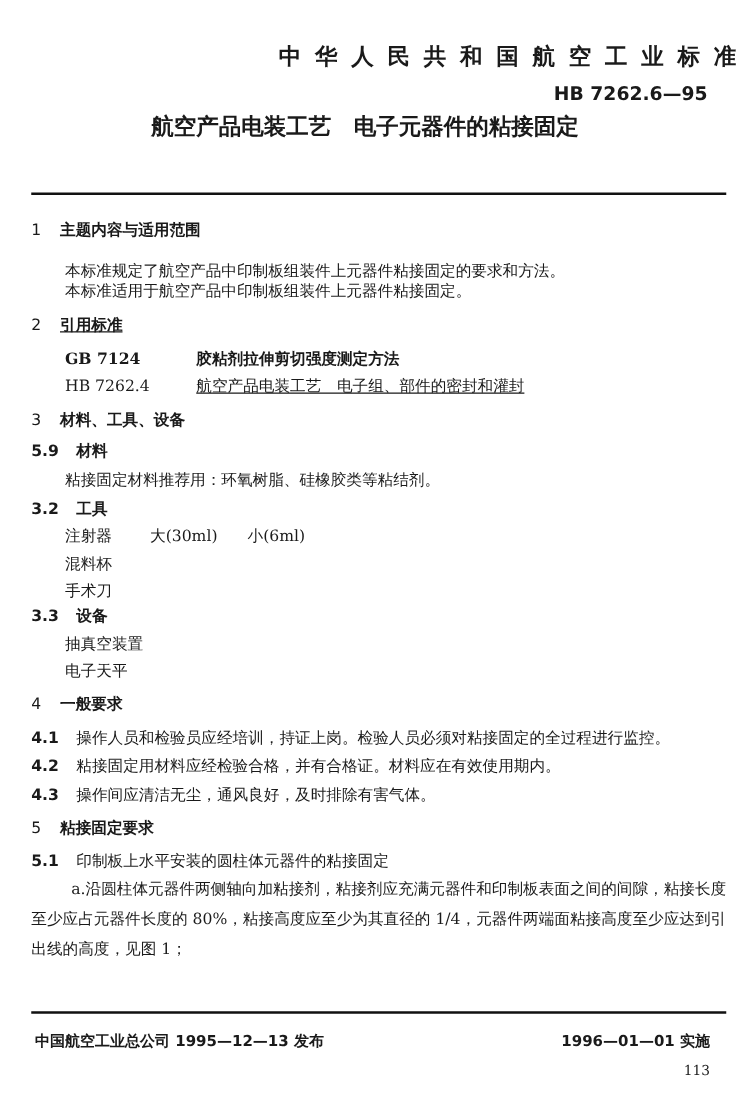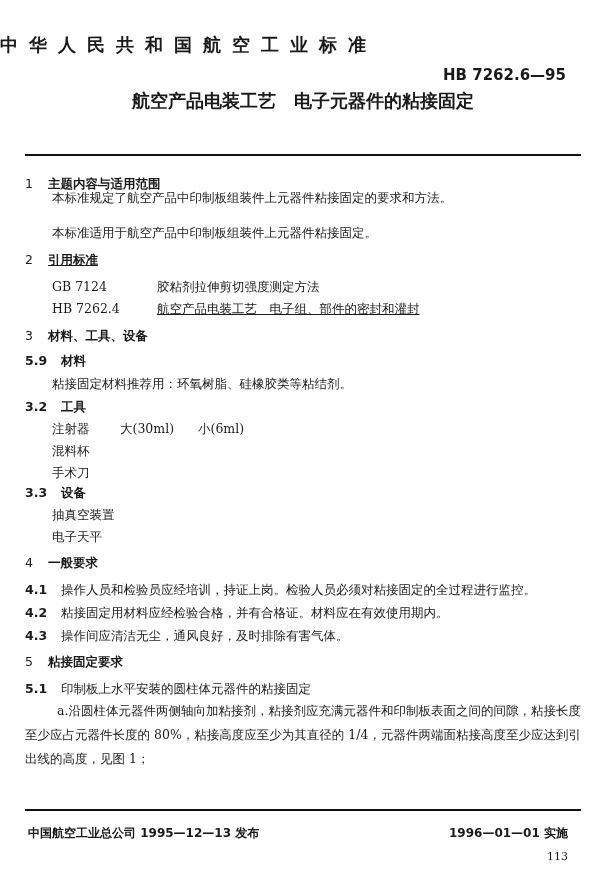--- a/index.html
+++ b/index.html
@@ -3,31 +3,31 @@
   <meta charset="utf-8">
   <style>
     html, body { margin: 0; padding: 0; background: #ffffff; }
     body {
       width: 600px; height: 883px; position: relative; overflow: hidden;
       font-family: "DejaVu Serif", "Liberation Serif", serif;
       color: #1a1a1a;
     }
     .abs { position: absolute; white-space: nowrap; }
     .org-title {
-      top: 33px; left: 0; width: 600px; text-align: left;
+      top: 33px; left: 0; width: 600px; text-align: right;
       font-family: "DejaVu Sans", "Liberation Sans", sans-serif;
       font-weight: bold; font-size: 18px; letter-spacing: 11px;
     }
     .std-no {
       top: 66px; right: 34px;
       font-family: "DejaVu Sans", "Liberation Sans", sans-serif;
       font-weight: bold; font-size: 15px;
     }
     .doc-title {
-      top: 89px; left: 15px; width: 576px; text-align: center;
+      top: 89px; left: 4px; width: 576px; text-align: center;
       font-family: "DejaVu Sans", "Liberation Sans", sans-serif;
       font-weight: bold; font-size: 18px;
     }
     .rule { position: absolute; left: 25px; width: 556px; height: 2px; background: #111; }
     .h1 {
       font-family: "DejaVu Sans", "Liberation Sans", sans-serif;
       font-weight: bold; font-size: 12.5px; left: 25px;
     }
     .h1 .num { display: inline-block; width: 23px; font-weight: normal; }
     .h2 {
@@ -62,27 +62,27 @@
 
 <div class="abs org-title">中华人民共和国航空工业标准</div>
 <div class="abs std-no">HB 7262.6—95</div>
 <div class="abs doc-title">航空产品电装工艺　电子元器件的粘接固定</div>
 
 <div class="rule" style="top:154px;"></div>
 
 <div class="abs h1" style="top:176px;">
   <span class="num">1</span><span>主题内容与适用范围</span>
 </div>
-<div class="abs p" style="top:190px;">本标准规定了航空产品中印制板组装件上元器件粘接固定的要求和方法。</div>
+<div class="abs p" style="top:209px;">本标准规定了航空产品中印制板组装件上元器件粘接固定的要求和方法。</div>
 <div class="abs p" style="top:225px;">本标准适用于航空产品中印制板组装件上元器件粘接固定。</div>
 
 <div class="abs h1" style="top:252px;text-decoration:underline;">
   <span class="num">2</span><span>引用标准</span>
 </div>
-<div class="abs p" style="top:279px;">
+<div class="abs p" style="top:279px;font-weight:bold;">
   <span class="ref-code">GB 7124</span><span>胶粘剂拉伸剪切强度测定方法</span>
 </div>
 <div class="abs p" style="top:301px;text-decoration:underline;">
   <span class="ref-code">HB 7262.4</span><span>航空产品电装工艺　电子组、部件的密封和灌封</span>
 </div>
 
 <div class="abs h1" style="top:328px;">
   <span class="num">3</span><span>材料、工具、设备</span>
 </div>
 

